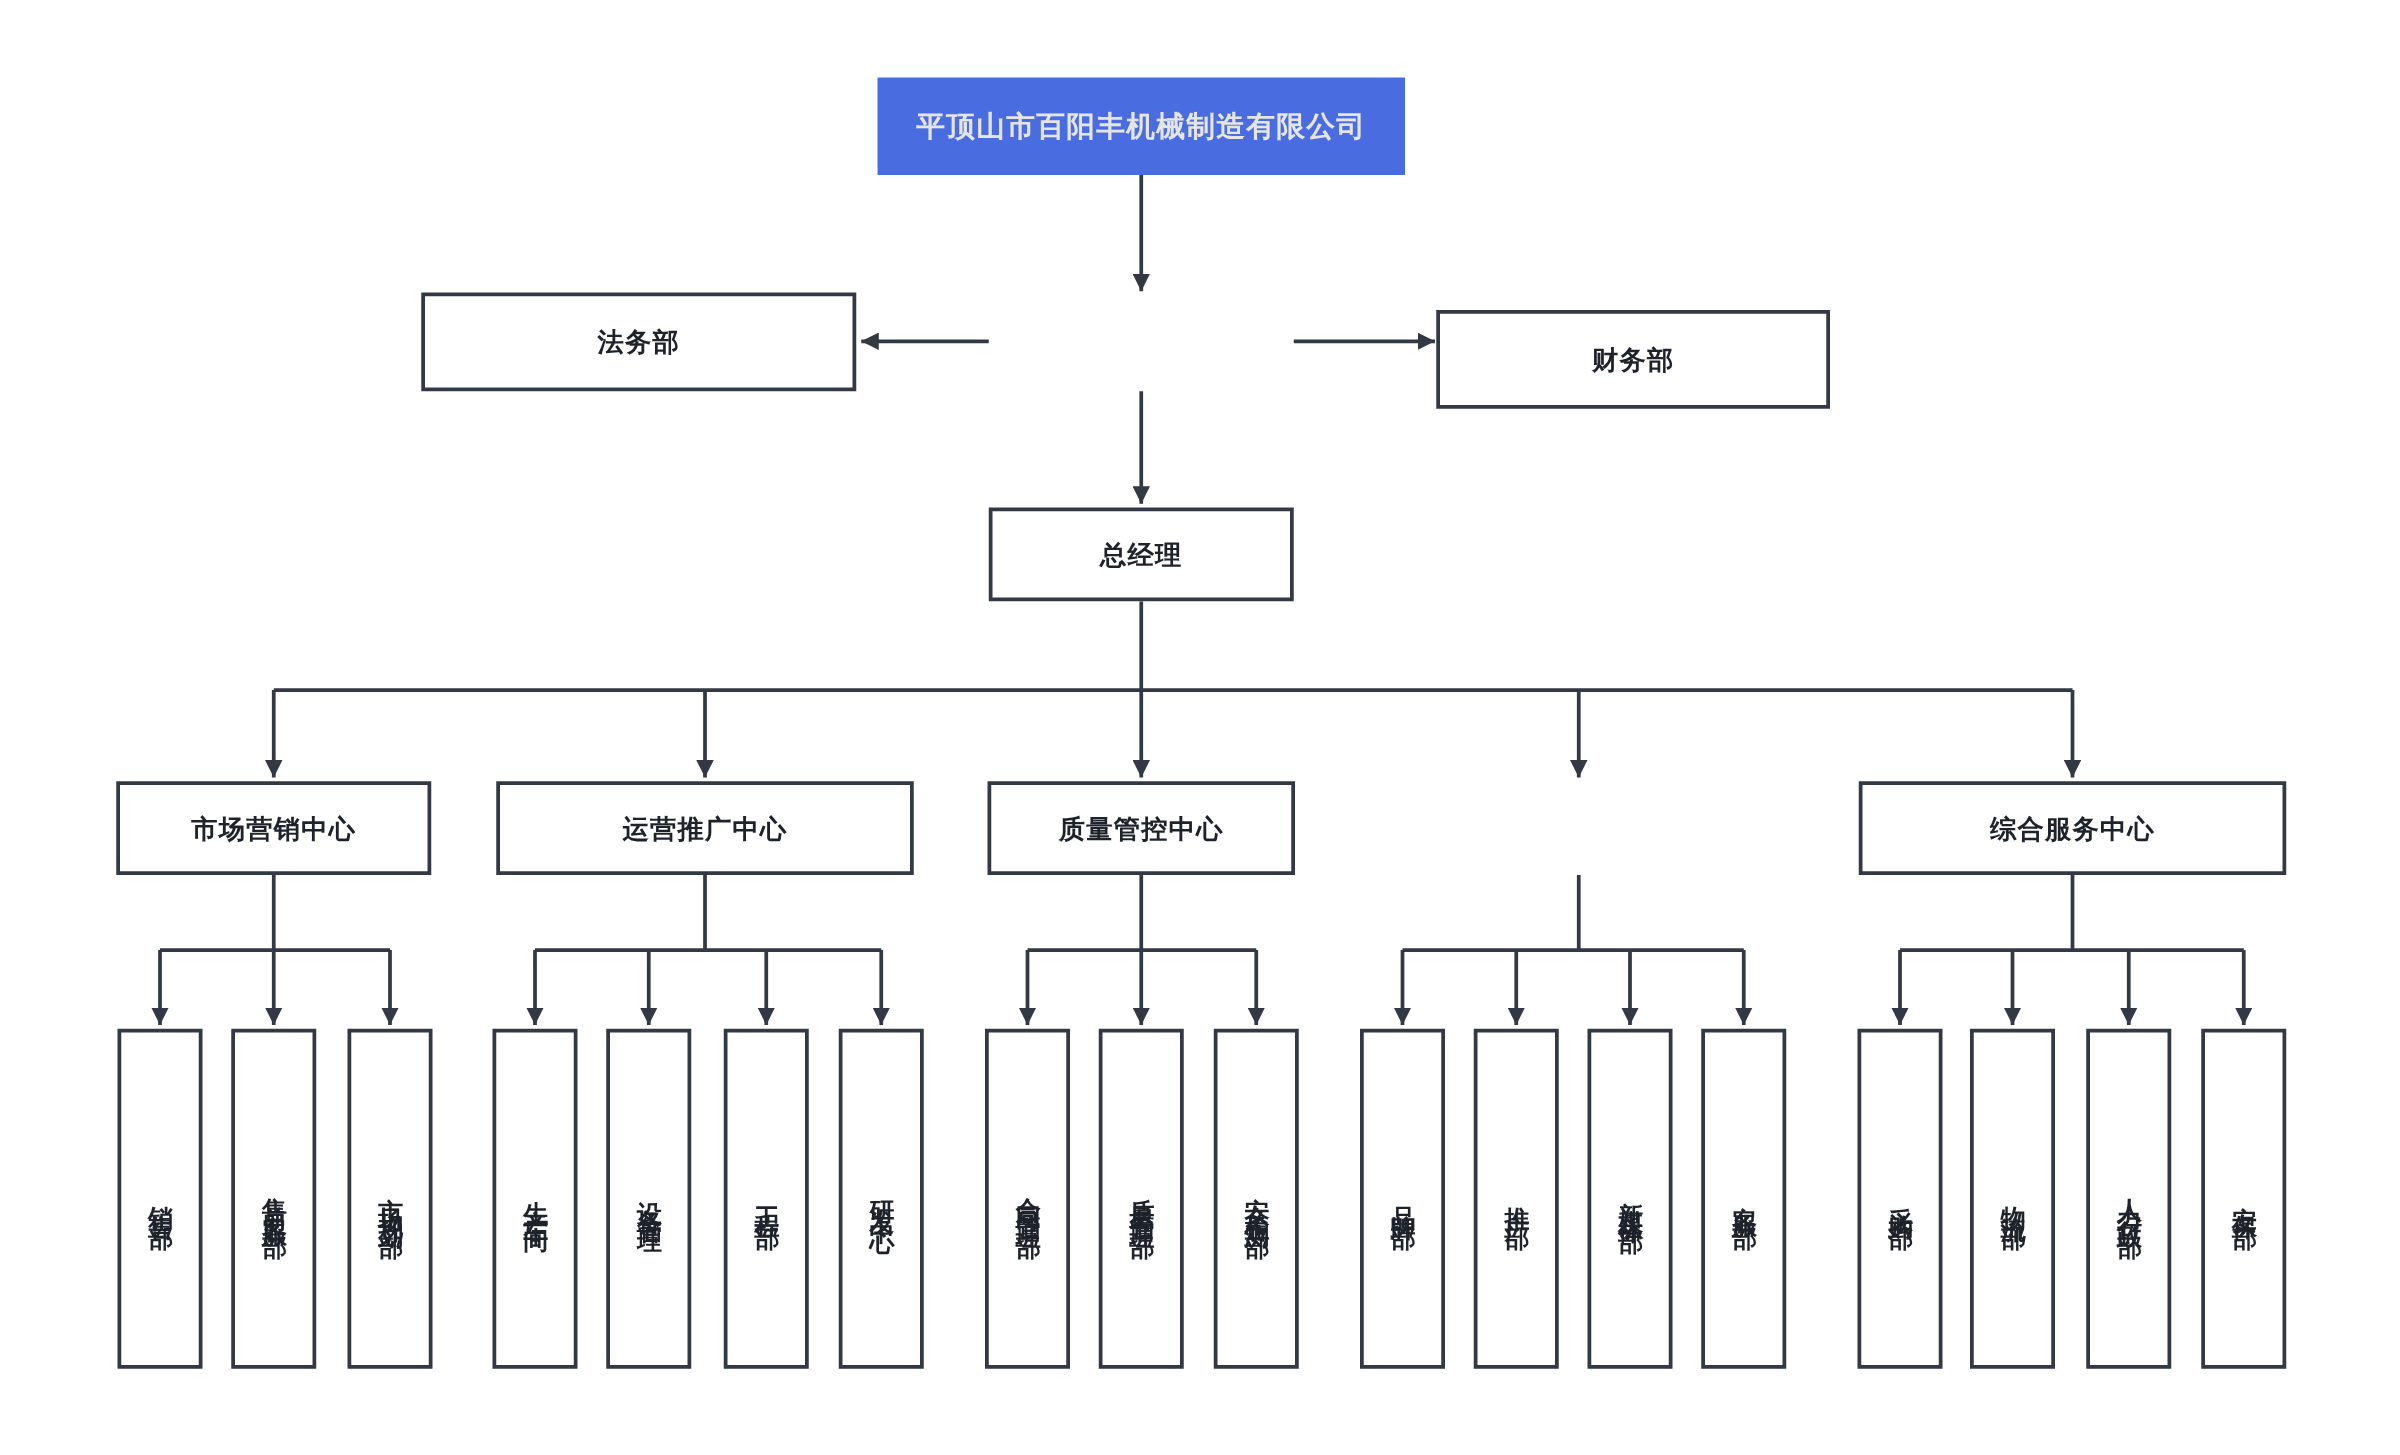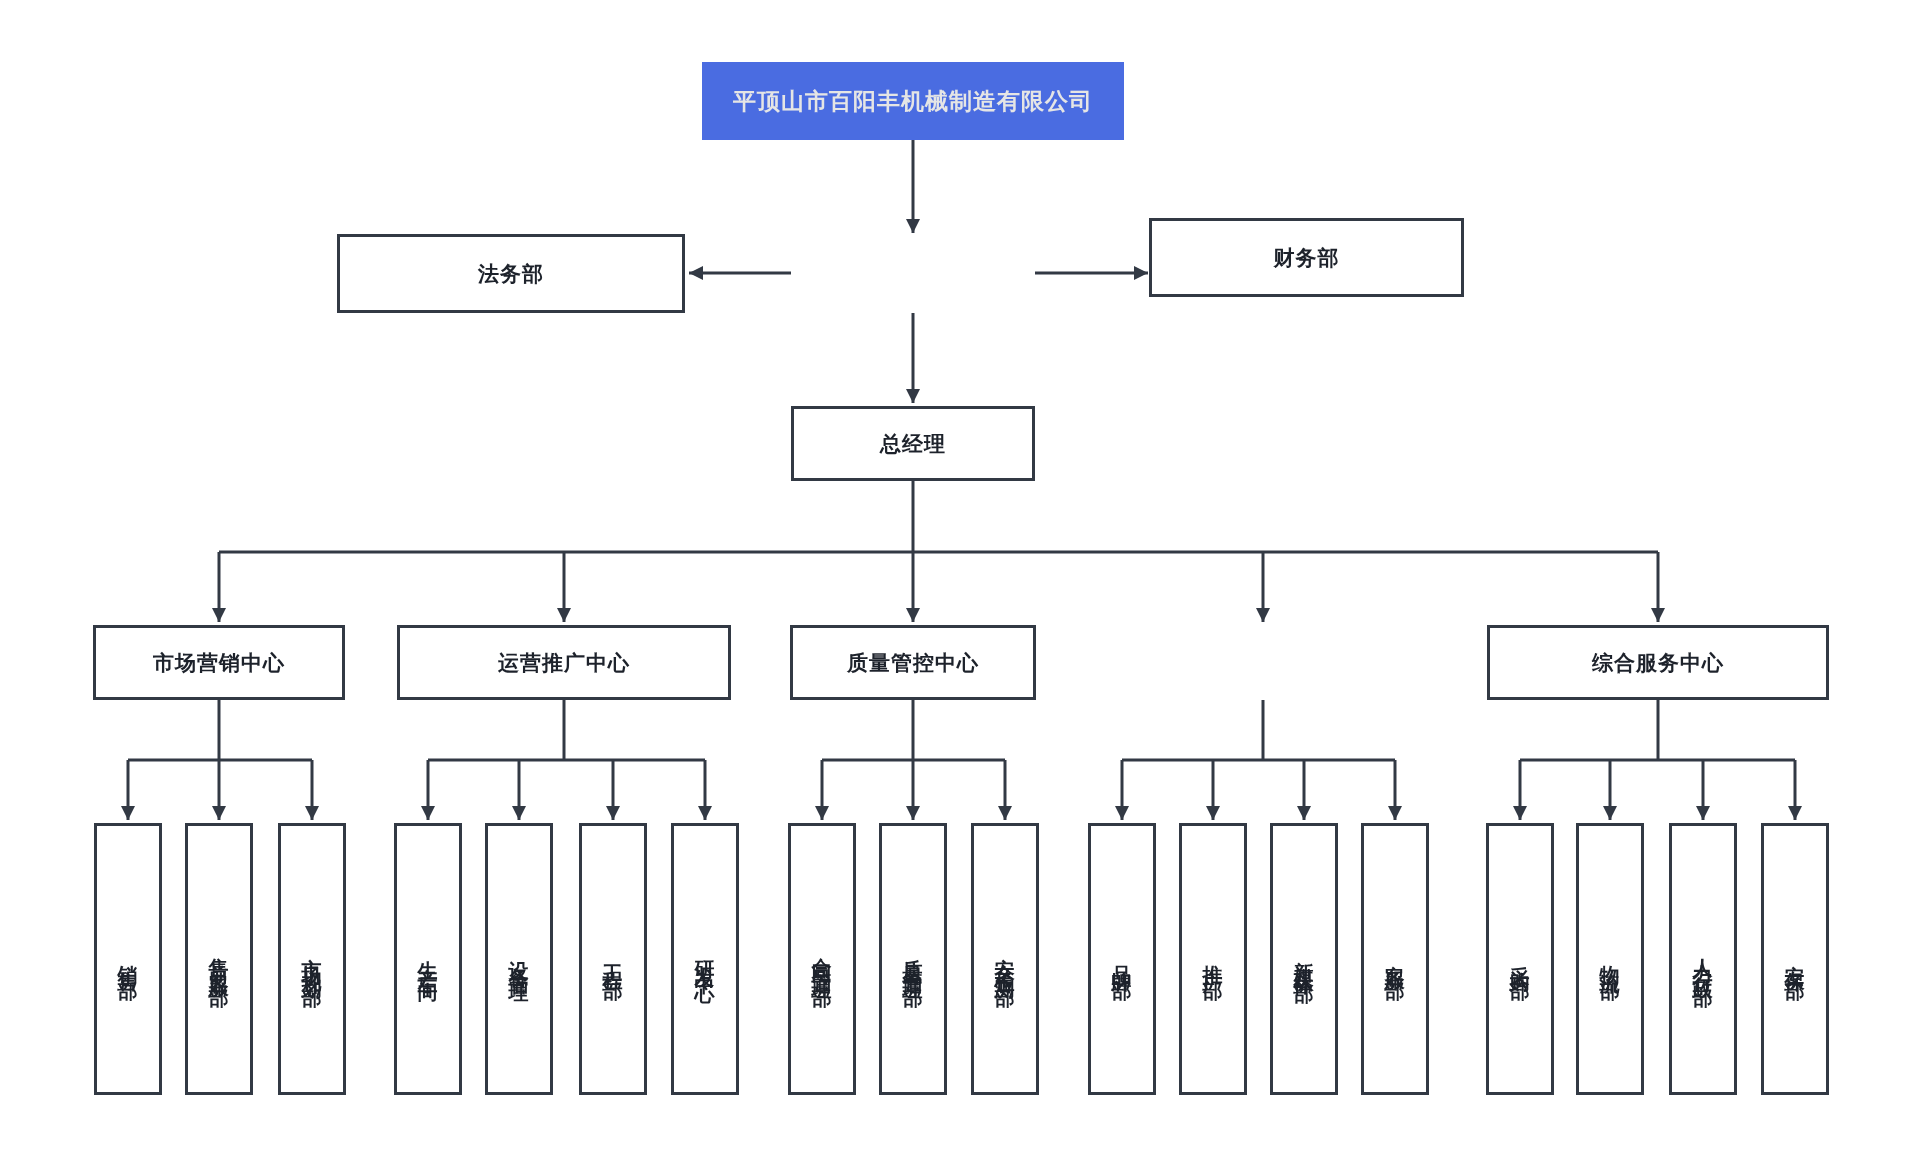--- a/index.html
+++ b/index.html
@@ -91,21 +91,21 @@
     <path class="c-line" d="M1795,760 L1795,820" marker-end="url(#arrowhead)"></path>
   </svg>
 
   <div class="node root-node" style="left:702px; top:62px; width:422px; height:78px;">
     <span>平顶山市百阳丰机械制造有限公司</span>
   </div>
 
   <div class="node" style="left:337px; top:234px; width:348px; height:79px;justify-content:center;">
     <span>法务部</span>
   </div>
-  <div class="node" style="left:1149px; top:218px; width:315px; height:79px;">
+  <div class="node" style="left:1149px; top:248px; width:315px; height:79px;">
     <span>财务部</span>
   </div>
 
   <div class="node" style="left:791px; top:406px; width:244px; height:75px;">
     <span>总经理</span>
   </div>
 
   <div class="node" style="left:93px; top:625px; width:252px; height:75px;">
     <span>市场营销中心</span>
   </div>

